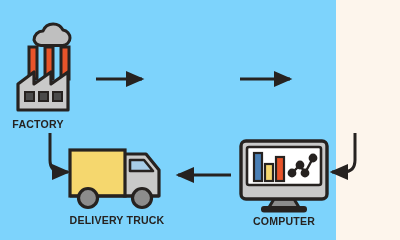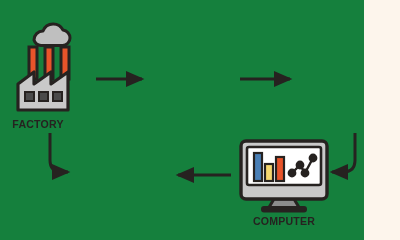--- a/index.html
+++ b/index.html
@@ -8,23 +8,23 @@
   }
   body {
     width: 400px;
     height: 240px;
     overflow: hidden;
     font-family: "Liberation Sans", sans-serif;
     background: #FDF5EC;
   }
   #diagram-root {
     position: relative;
-    width: 364px;
+    width: 336px;
     height: 240px;
-    background: #15803d;
+    background: #7dd3fc;
   }
   .node {
     position: absolute;
   }
   .node-icon {
     position: absolute;
     left: 0;
     top: 0;
   }
   .node-label {
@@ -133,14 +133,32 @@
         <line x1="71" y1="36" x2="79" y2="21"></line>
         <circle cx="58" cy="36" r="3.2"></circle>
         <circle cx="66" cy="28" r="3.2"></circle>
         <circle cx="71" cy="36" r="3.2"></circle>
         <circle cx="79" cy="21" r="3.2"></circle>
       </g>
     </svg>
     <div class="node-label" style="top:78px; left:0px;">COMPUTER</div>
   </div>
 
+  <div class="node" style="left:62px; top:144px; width:110px; height:84px;">
+    <svg class="node-icon" viewBox="0 0 110 66" width="110" height="66">
+
+      <path d="M62,10 L84,10 L97,26 L97,52 L62,52 Z" fill="#C9C9C9" stroke="#262220" stroke-width="3.2" stroke-linejoin="round"></path>
+
+      <path d="M68,16 L82,16 L91,27 L68,27 Z" fill="#A8CDE8" stroke="#262220" stroke-width="2.6" stroke-linejoin="round"></path>
+
+      <rect x="8" y="6" width="55" height="46" fill="#F5D76E" stroke="#262220" stroke-width="3.2"></rect>
+
+      <line x1="8" y1="52" x2="97" y2="52" stroke="#262220" stroke-width="3.2"></line>
+
+      <g>
+        <circle cx="26" cy="54" r="9.5" fill="#8C8C8C" stroke="#262220" stroke-width="3.2"></circle>
+        <circle cx="80" cy="54" r="9.5" fill="#8C8C8C" stroke="#262220" stroke-width="3.2"></circle>
+      </g>
+    </svg>
+    <div class="node-label" style="top:70px; left:0px;">DELIVERY TRUCK</div>
+  </div>
 
 </div>
 
 </body></html>

